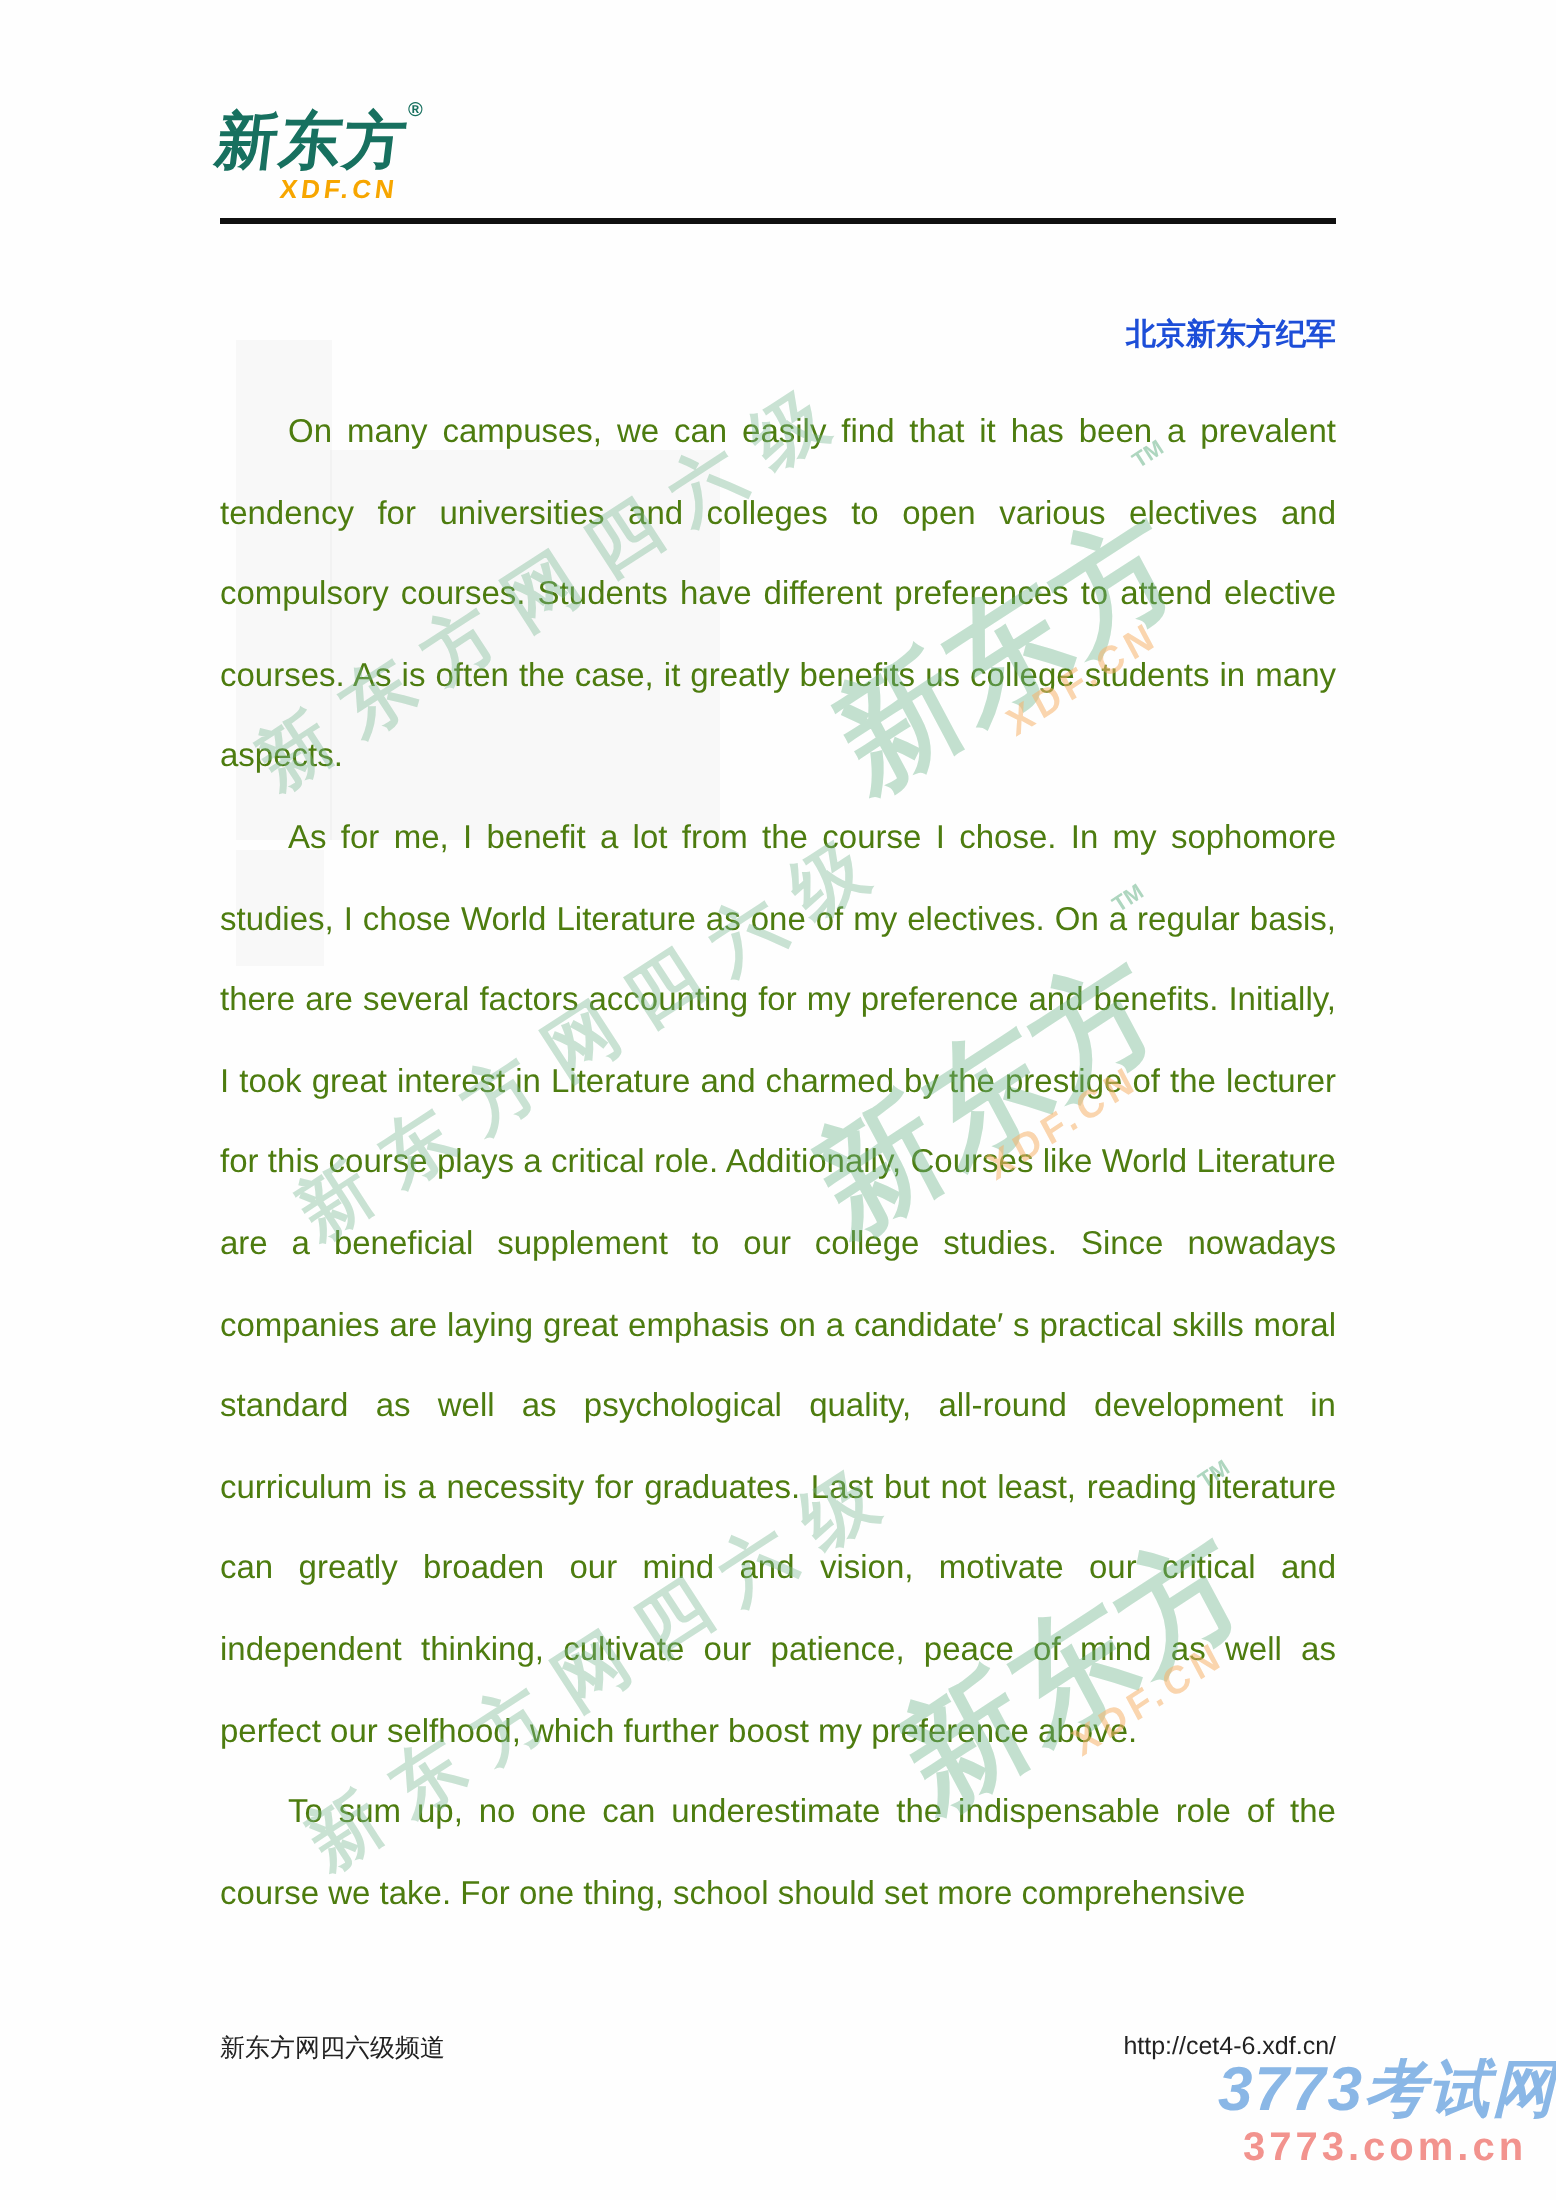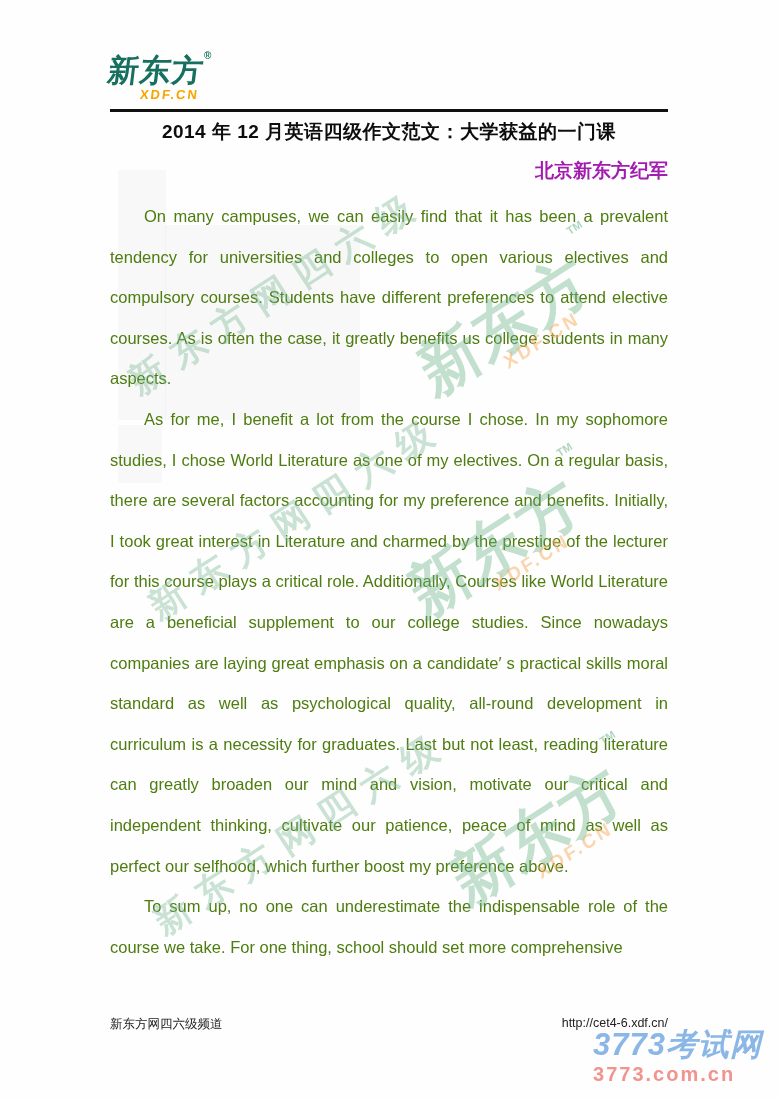--- a/index.html
+++ b/index.html
@@ -19,38 +19,38 @@
   .reg{font-size:10px;vertical-align:top;font-weight:bold;}
   .logo-domain{color:var(--logo-orange);font-weight:bold;font-size:13px;letter-spacing:2px;margin:-5px 0 0 32px;transform:skewX(-7deg);}
 
   .header-meta{position:absolute;top:92px;right:110px;font-size:12.5px;color:#222;white-space:nowrap;}
   .header-meta .chan{margin-right:14px;}
 
   .rule{position:absolute;top:109px;left:110px;width:558px;height:2.5px;background:#101010;}
 
   .title{position:absolute;top:119px;left:90px;width:598px;text-align:center;
     font-size:19px;font-weight:bold;color:#0d0d0d;margin:0;letter-spacing:0.5px;}
-  .byline{position:absolute;top:158px;right:110px;font-size:19px;font-weight:bold;color:#a21caf;margin:0;}
+  .byline{position:absolute;top:158px;right:110px;font-size:15px;font-weight:bold;color:#1d4ed8;margin:0;}
 
   .content{position:absolute;top:196px;left:110px;width:558px;height:820px;overflow:hidden;z-index:2;}
   .content p{margin:0;font-size:16.5px;line-height:40.6px;color:#4d7c0f;
     text-align:justify;text-indent:34px;}
 
   
   .wm{position:absolute;transform:rotate(-33deg);transform-origin:center;pointer-events:none;z-index:3;}
   .wm-text{font-size:36px;letter-spacing:13px;font-weight:bold;color:rgba(122,186,148,0.40);white-space:nowrap;}
   .wm-logo{width:200px;height:100px;}
   .wm-brand{font-size:62px;font-weight:bold;color:rgba(108,180,138,0.40);letter-spacing:2px;display:inline-block;transform:skewX(-5deg);white-space:nowrap;}
   .wm-tm{position:absolute;top:-8px;right:-16px;font-size:11px;font-weight:bold;color:rgba(108,180,138,0.55);}
   .wm-domain{position:absolute;left:76px;top:64px;font-size:19px;font-weight:bold;letter-spacing:3px;color:rgba(246,178,107,0.55);transform:skewX(-5deg);}
 
   .footer{position:absolute;top:1016px;left:110px;width:558px;font-size:12.5px;color:#222;
     display:flex;justify-content:space-between;z-index:4;}
 
-  .badge{position:absolute;right:16px;top:1029px;text-align:left;z-index:4;}
+  .badge{position:absolute;right:0;top:1029px;text-align:center;z-index:4;}
   .badge-name{font-size:31px;font-weight:bold;font-style:italic;color:var(--badge-blue);letter-spacing:1px;line-height:1;}
   .badge-domain{font-size:20px;font-weight:bold;color:var(--badge-pink);letter-spacing:2px;margin-top:3px;margin-right:2px;}
 </style>
 </head>
 <body>
 
 <div class="page">
 
   <div class="scan-patch" style="left:118px;top:170px;width:48px;height:250px;"></div>
   <div class="scan-patch" style="left:118px;top:425px;width:44px;height:58px;"></div>
@@ -59,21 +59,20 @@
   <div class="logo">
     <div>
       <span class="logo-brand">新东方</span><span class="reg">®</span>
     </div>
     <div class="logo-domain">XDF.CN</div>
   </div>
 
 
   <div class="rule"></div>
 
-  <h1 class="title">2014 年 12 月英语四级作文范文：大学获益的一门课</h1>
   <div class="byline">北京新东方纪军</div>
 
   <div class="content">
     <p>On many campuses, we can easily find that it has been a prevalent tendency for universities and colleges to open various electives and compulsory courses. Students have different preferences to attend elective courses. As is often the case, it greatly benefits us college students in many aspects.</p>
     <p>As for me, I benefit a lot from the course I chose. In my sophomore studies, I chose World Literature as one of my electives. On a regular basis, there are several factors accounting for my preference and benefits. Initially, I took great interest in Literature and charmed by the prestige of the lecturer for this course plays a critical role. Additionally, Courses like World Literature are a beneficial supplement to our college studies. Since nowadays companies are laying great emphasis on a candidate′ s practical skills moral standard as well as psychological quality, all-round development in curriculum is a necessity for graduates. Last but not least, reading literature can greatly broaden our mind and vision, motivate our critical and independent thinking, cultivate our patience, peace of mind as well as perfect our selfhood, which further boost my preference above.</p>
     <p>To sum up, no one can underestimate the indispensable role of the course we take. For one thing, school should set more comprehensive</p>
   </div>
 
   <div class="wm wm-text" style="left:105px;top:268px;">新东方网四六级</div>
   <div class="wm wm-logo" style="left:412px;top:280px;">

